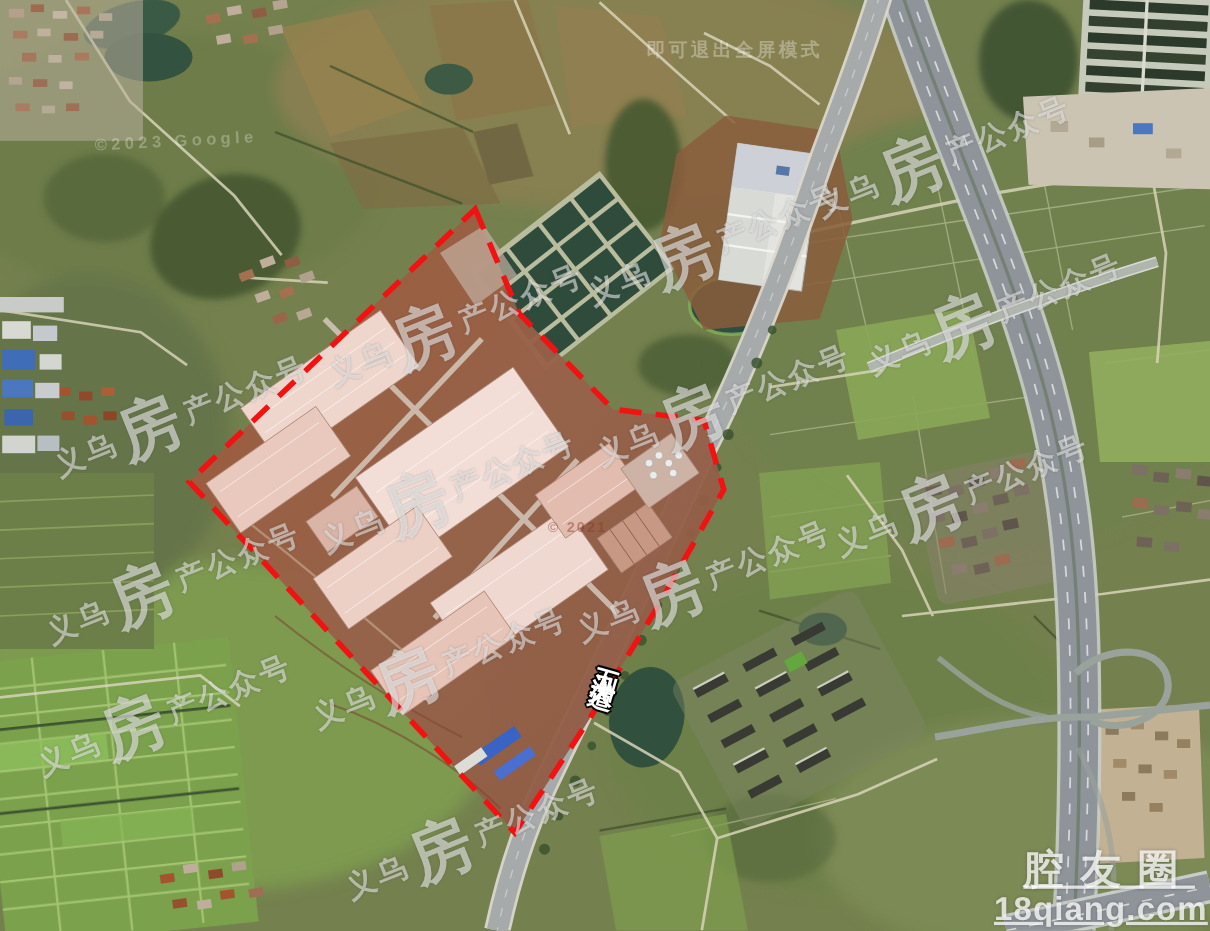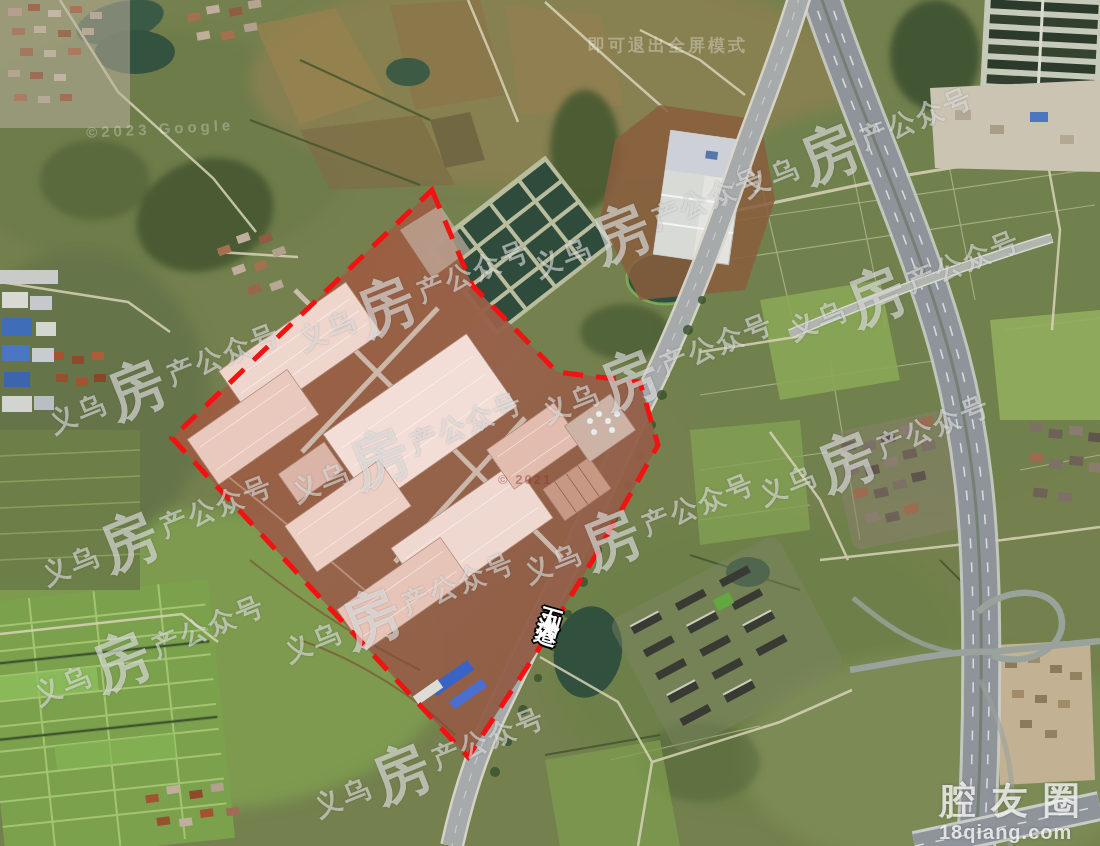--- a/index.html
+++ b/index.html
@@ -23,26 +23,27 @@
   #road-label{
     position:absolute;left:557px;top:601px;
     transform:translate(-50%,-50%) rotate(16deg);
     writing-mode:vertical-rl;text-orientation:upright;
     font-size:23px;font-weight:700;color:#ffffff;letter-spacing:5px;
     text-shadow:-2px 0 0 #000,2px 0 0 #000,0 -2px 0 #000,0 2px 0 #000,
                 -1px -1px 0 #000,1px 1px 0 #000,-1px 1px 0 #000,1px -1px 0 #000;
   }
   
   #corner-wm{
-    position:absolute;right:20px;bottom:4px;text-align:left;
+    position:absolute;right:2px;bottom:4px;text-align:center;
     color:rgba(255,255,255,0.78);line-height:1.0;
     text-shadow:0 0 3px rgba(40,40,40,0.35);
+    text-decoration:underline;
   }
   #corner-wm .l1{font-size:37px;font-weight:800;letter-spacing:15px;margin-right:-15px;}
-  #corner-wm .l2{font-size:20px;font-weight:700;letter-spacing:1px;margin-top:3px;}
+  #corner-wm .l2{font-size:30px;font-weight:700;letter-spacing:1px;margin-top:3px;}
   
   #fs-hint{
     position:absolute;left:548px;top:34px;font-size:17px;letter-spacing:3px;
     color:rgba(255,255,255,0.33);font-weight:700;margin-left:40px;
   }
   #copyright-tl{
     position:absolute;left:86px;top:120px;font-size:15px;letter-spacing:4px;
     color:rgba(255,255,255,0.28);transform:rotate(-3deg);font-weight:700;
   }
   #copyright-c{

